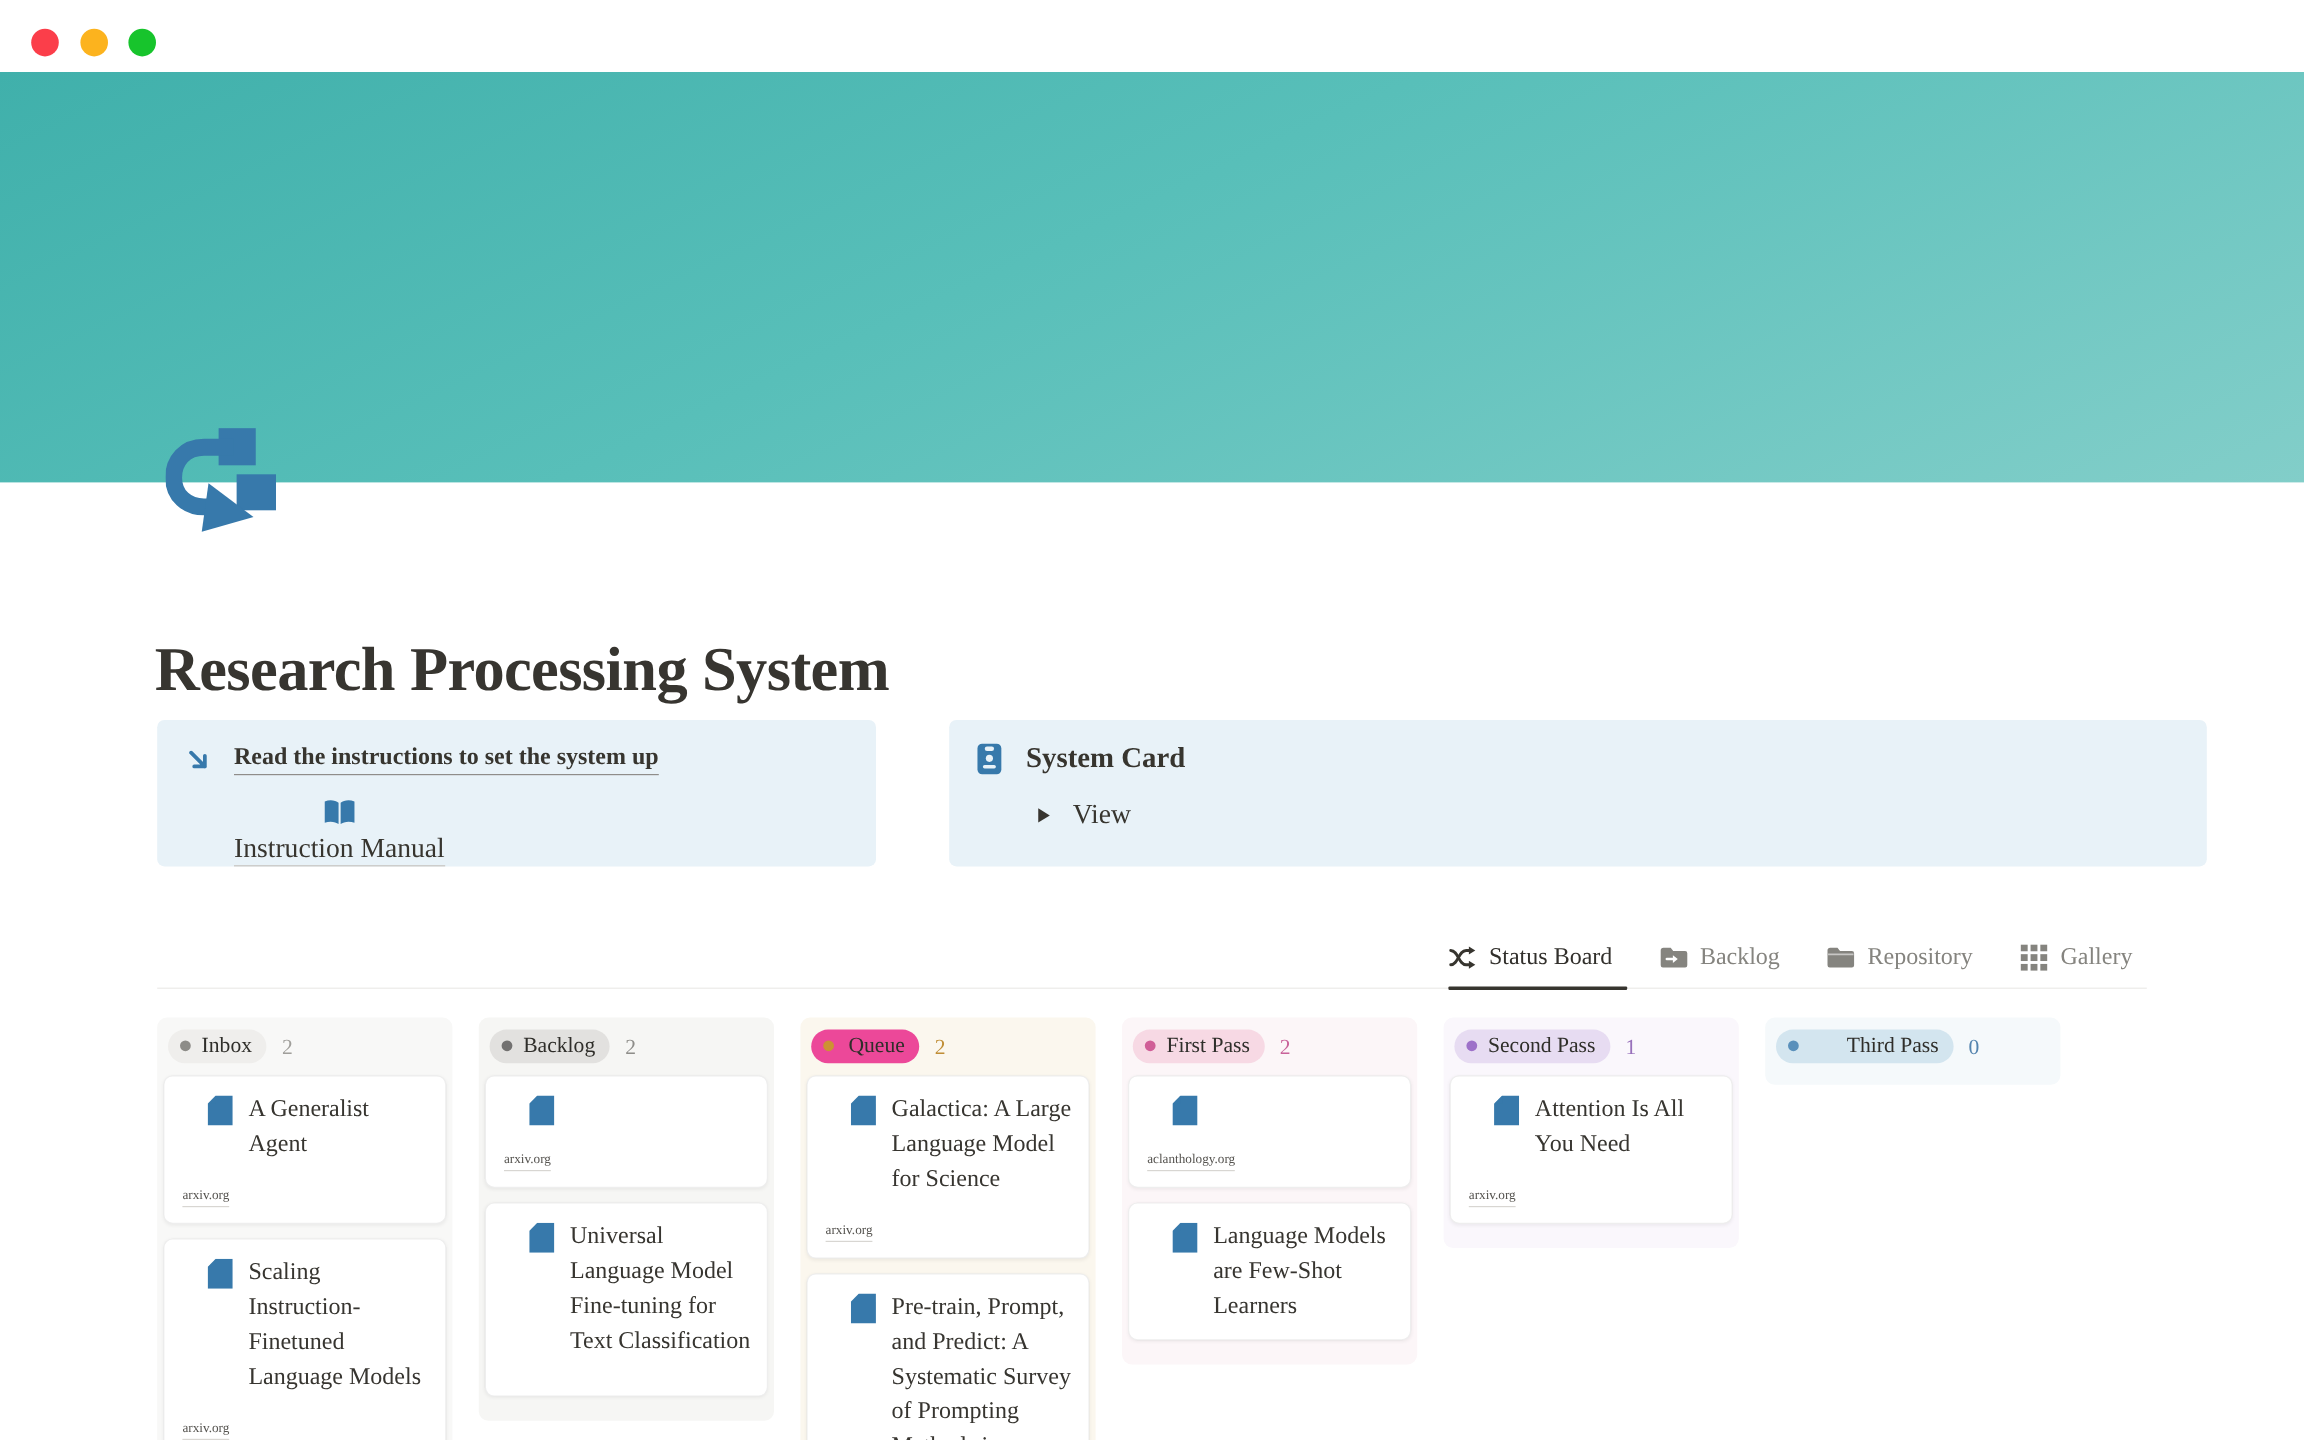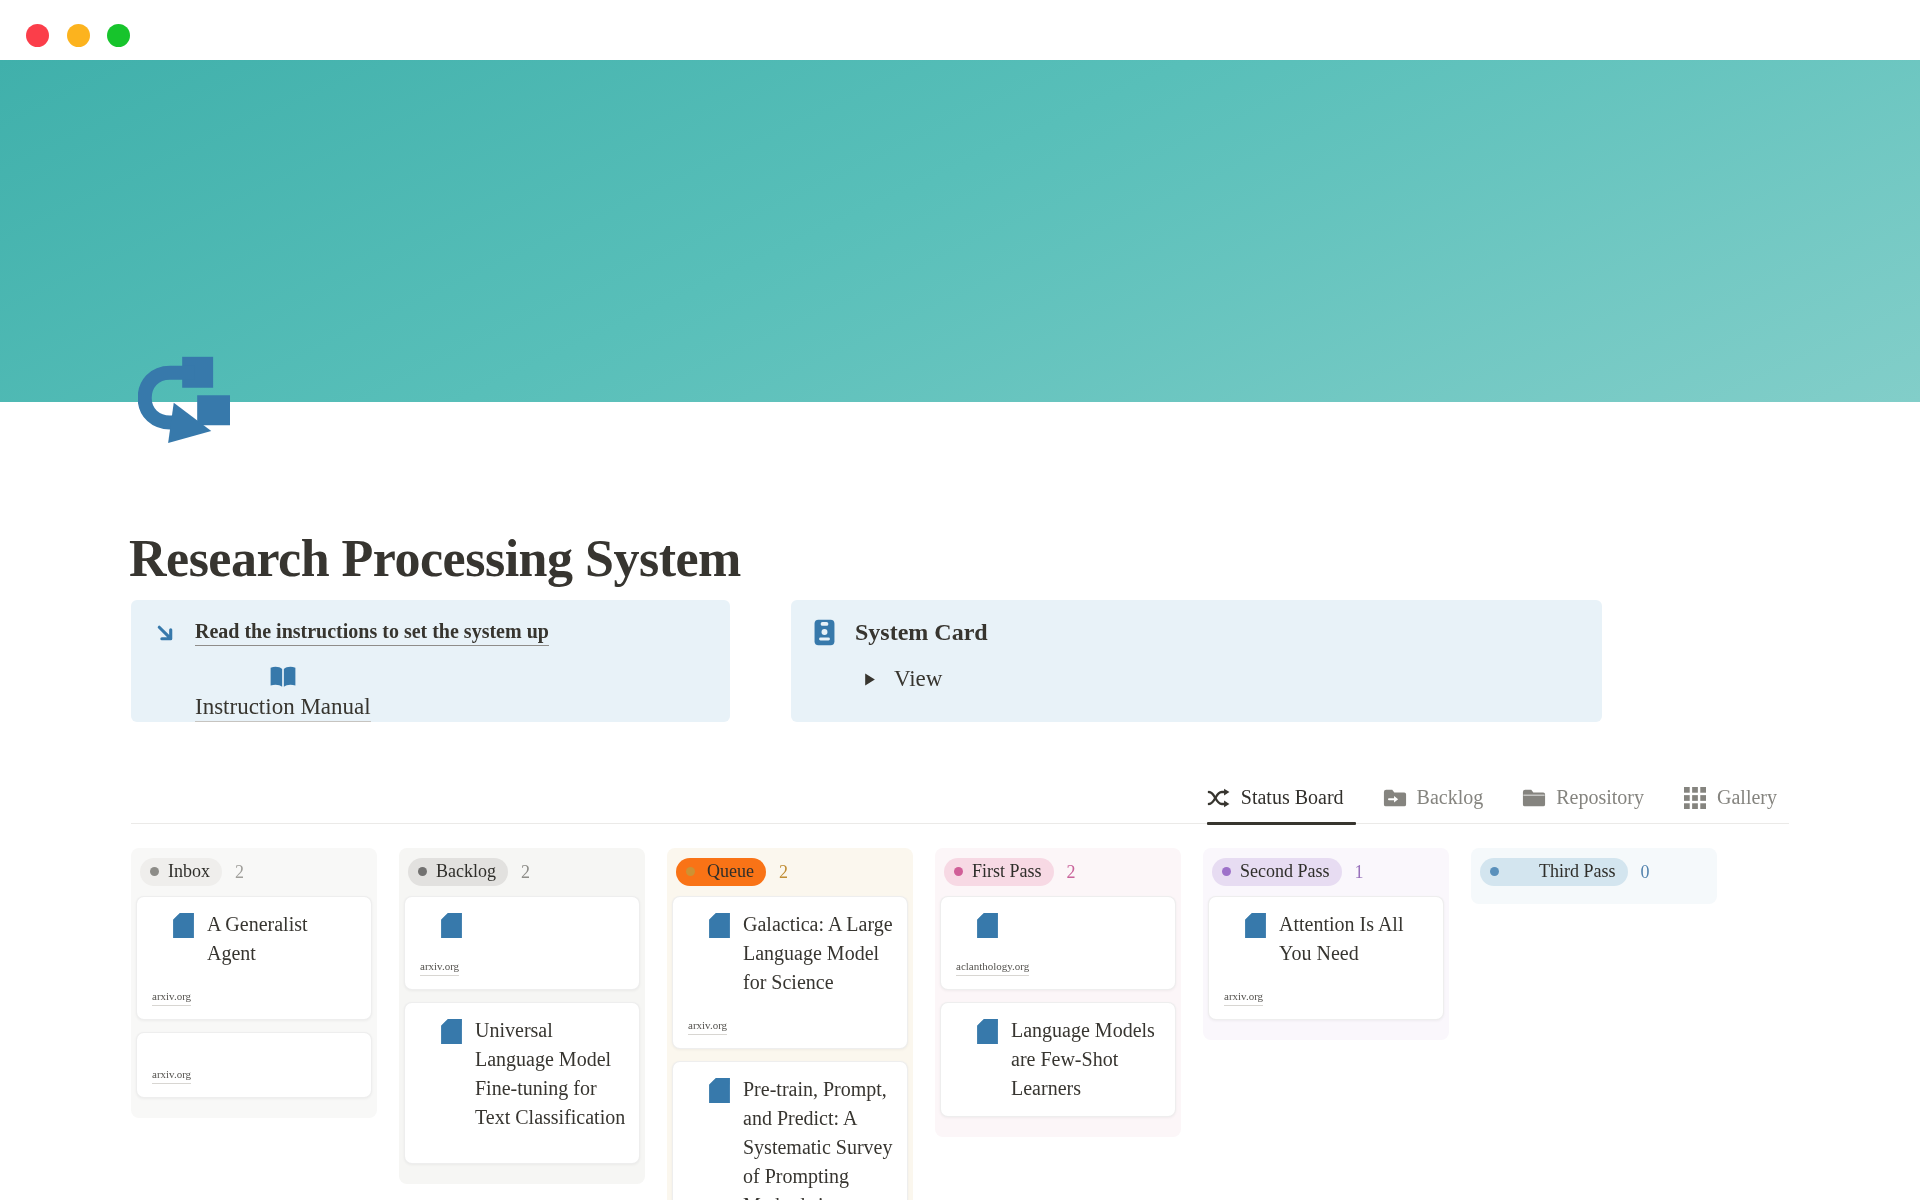--- a/index.html
+++ b/index.html
@@ -23,21 +23,21 @@
 
   .page-icon { position:absolute; left:138px; top:354px; width:94px; height:90px; color:#3779ab; z-index:6; }
   .page-icon svg { width:100%; height:100%; }
 
   .page-title { position:absolute; left:129px; top:494px; font-size:52px; font-weight:bold;
     letter-spacing:-0.5px; color:#373530; }
 
   
   .callout { position:absolute; top:600px; height:122px; background:#e8f2f8; border-radius:6px; }
   #callout-1 { left:131px; width:599px; }
-  #callout-2 { left:791px; width:811px; }
+  #callout-2 { left:791px; width:1048px; }
   .co-row { position:absolute; display:flex; align-items:center; }
   .co1-r1 { top:20px; left:22px; gap:17px; }
   .co1-r2 { top:65px; left:64px; gap:5px;flex-direction:column; }
   .co2-r1 { top:19px; left:23px; gap:20px; }
   .co2-r2 { top:66px; left:71px; gap:17px; }
   .co-icon { display:inline-flex; color:#3779ab; }
   .co-icon svg { width:100%; height:100%; }
   .ico-searrow { width:25px; height:25px; }
   .ico-book   { width:28px; height:24px; }
   .ico-badge  { width:21px; height:27px; }
@@ -204,21 +204,29 @@
       </div>
       <div class="card"><div class="card-top">
           <span class="card-icon">
             <svg viewBox="0 0 20 24">
               <path d="M6.5 0 H20 V24 H0 V6.5 Z" fill="currentColor"></path>
               <path d="M6.5 0 L0 6.5 H6.5 Z" fill="currentColor" opacity="0.45"></path>
             </svg>
           </span>
           <span class="card-title">A Generalist Agent</span>
         </div><br><span class="card-source">arxiv.org</span></div>
-      <div class="card"><br><span class="card-source">arxiv.org</span></div>
+      <div class="card"><div class="card-top">
+          <span class="card-icon">
+            <svg viewBox="0 0 20 24">
+              <path d="M6.5 0 H20 V24 H0 V6.5 Z" fill="currentColor"></path>
+              <path d="M6.5 0 L0 6.5 H6.5 Z" fill="currentColor" opacity="0.45"></path>
+            </svg>
+          </span>
+          <span class="card-title">Scaling Instruction-Finetuned Language Models</span>
+        </div><br><span class="card-source">arxiv.org</span></div>
     </div>
     <div class="column" style="background: rgb(246, 246, 244);">
       <div class="col-header">
         <span class="pill" style="background: rgb(226, 225, 223);">
           <span class="dot" style="background: rgb(114, 113, 112);"></span>
           <span>Backlog</span>
         </span>
         <span class="count" style="color: rgb(142, 141, 137);">2</span>
       </div>
       <div class="card"><div class="card-top">
@@ -234,21 +242,21 @@
             <svg viewBox="0 0 20 24">
               <path d="M6.5 0 H20 V24 H0 V6.5 Z" fill="currentColor"></path>
               <path d="M6.5 0 L0 6.5 H6.5 Z" fill="currentColor" opacity="0.45"></path>
             </svg>
           </span>
           <span class="card-title">Universal Language Model Fine-tuning for Text Classification</span>
         </div><br></div>
     </div>
     <div class="column" style="background: rgb(251, 247, 238);">
       <div class="col-header">
-        <span class="pill" style="background: #f97316; gap: 12px;">
+        <span class="pill" style="background: #ec4899; gap: 12px;">
           <span class="dot" style="background: rgb(205, 146, 51);"></span>
           <span>Queue</span>
         </span>
         <span class="count" style="color: rgb(192, 142, 54);">2</span>
       </div>
       <div class="card"><div class="card-top">
           <span class="card-icon">
             <svg viewBox="0 0 20 24">
               <path d="M6.5 0 H20 V24 H0 V6.5 Z" fill="currentColor"></path>
               <path d="M6.5 0 L0 6.5 H6.5 Z" fill="currentColor" opacity="0.45"></path>

